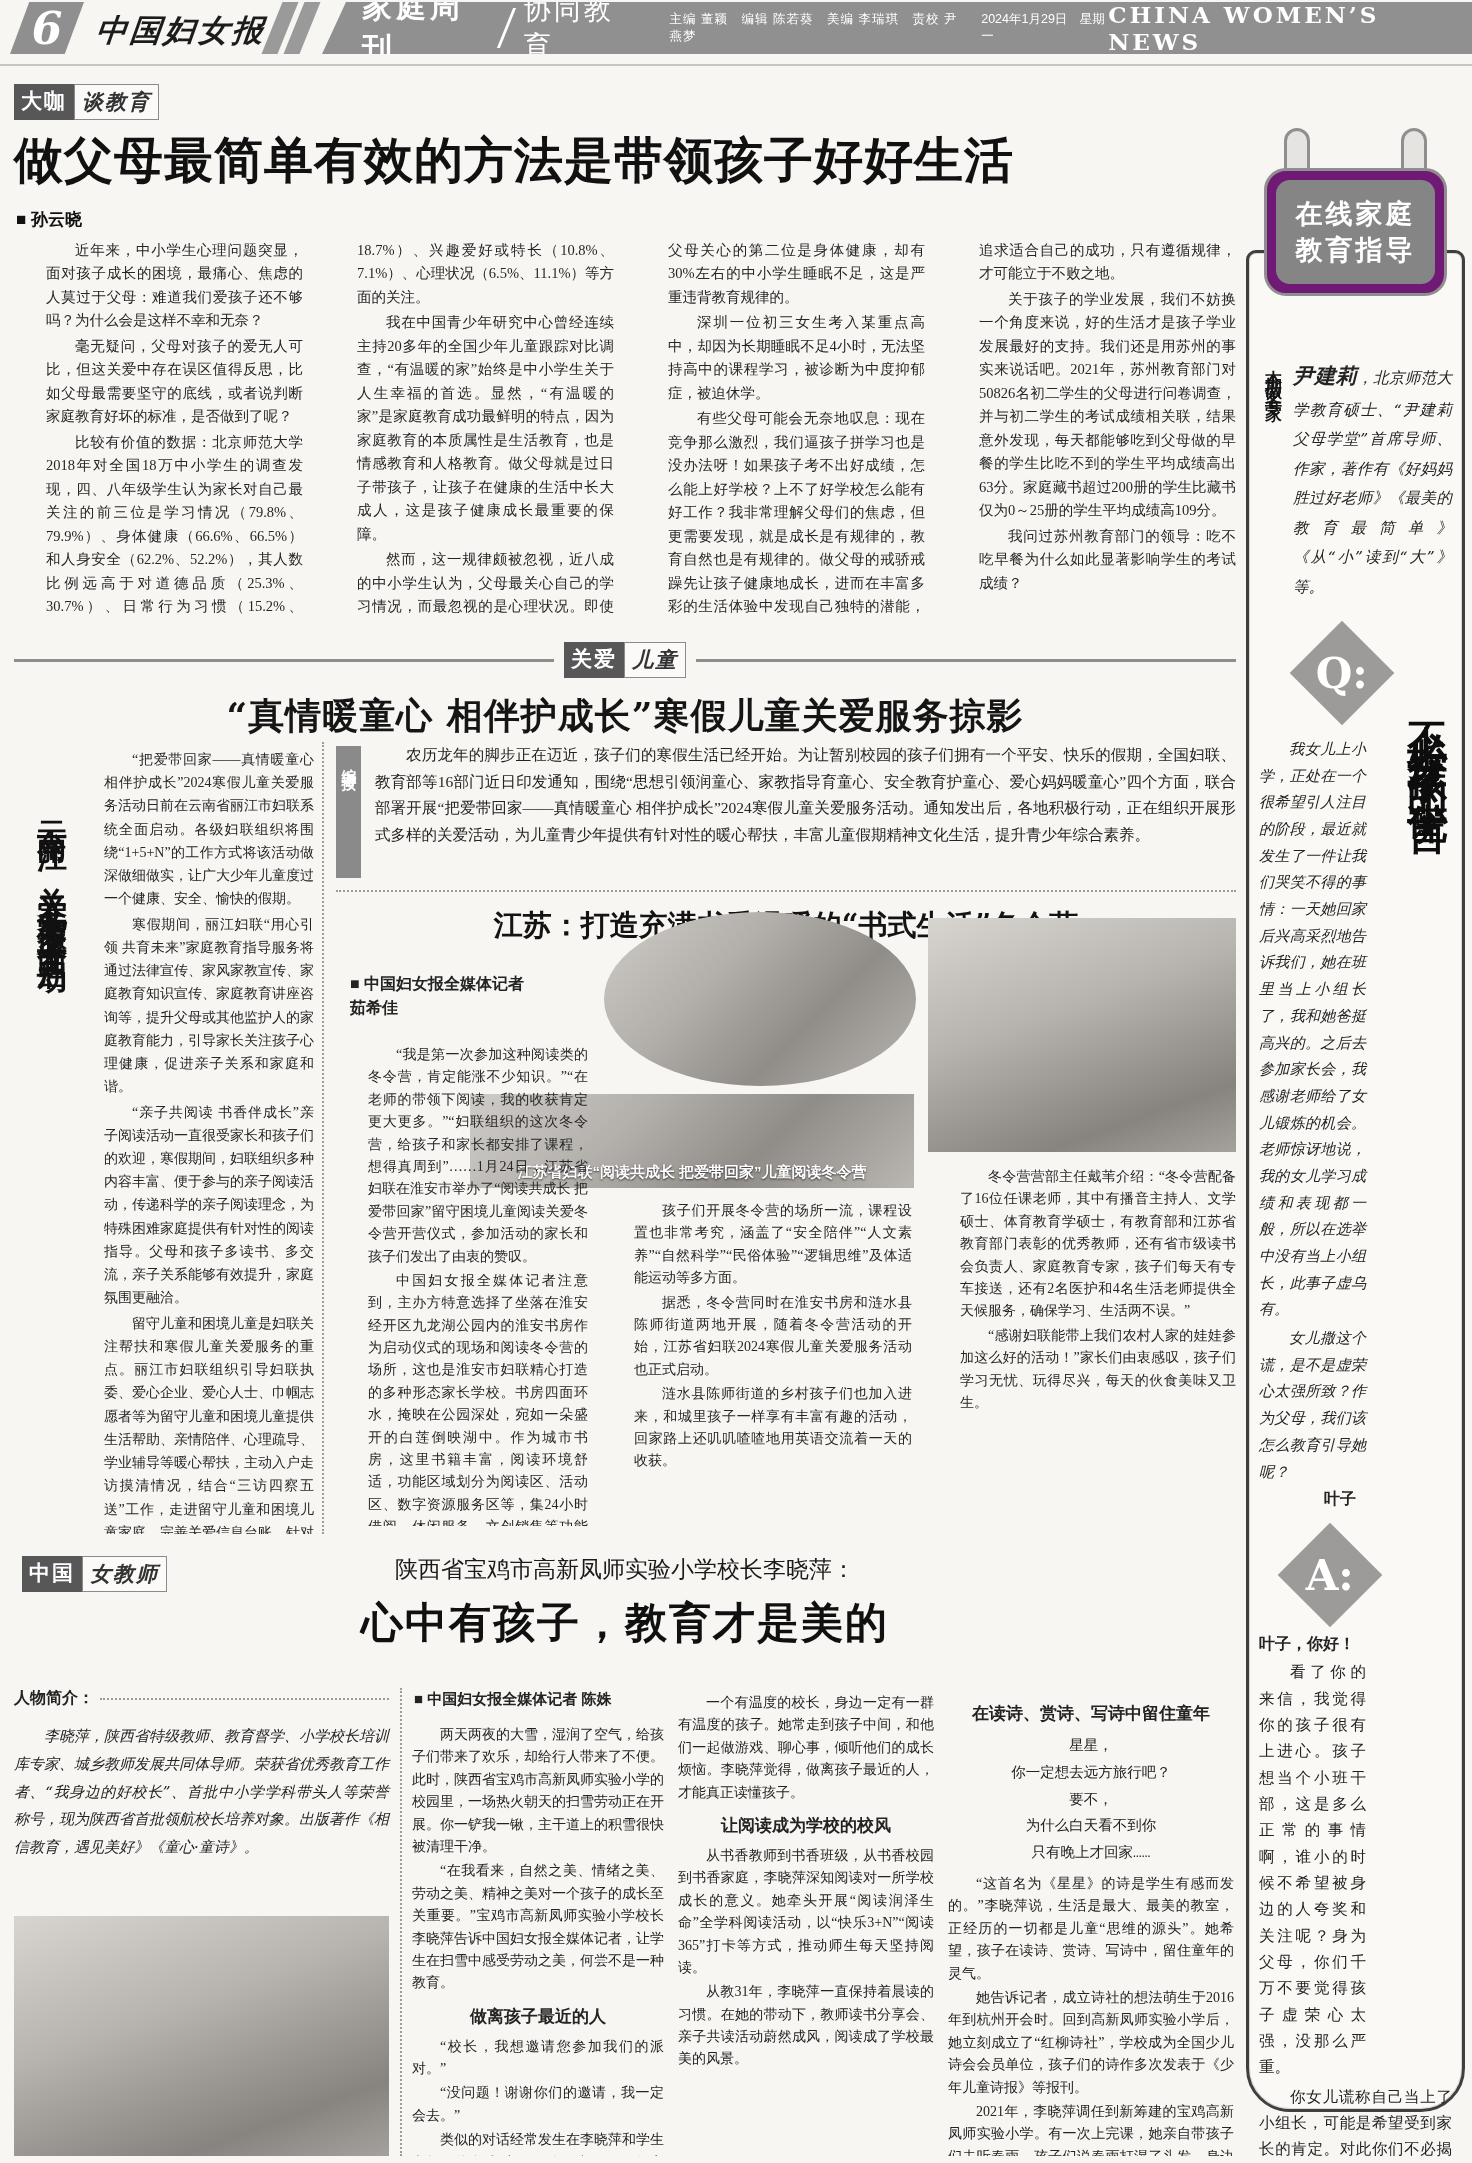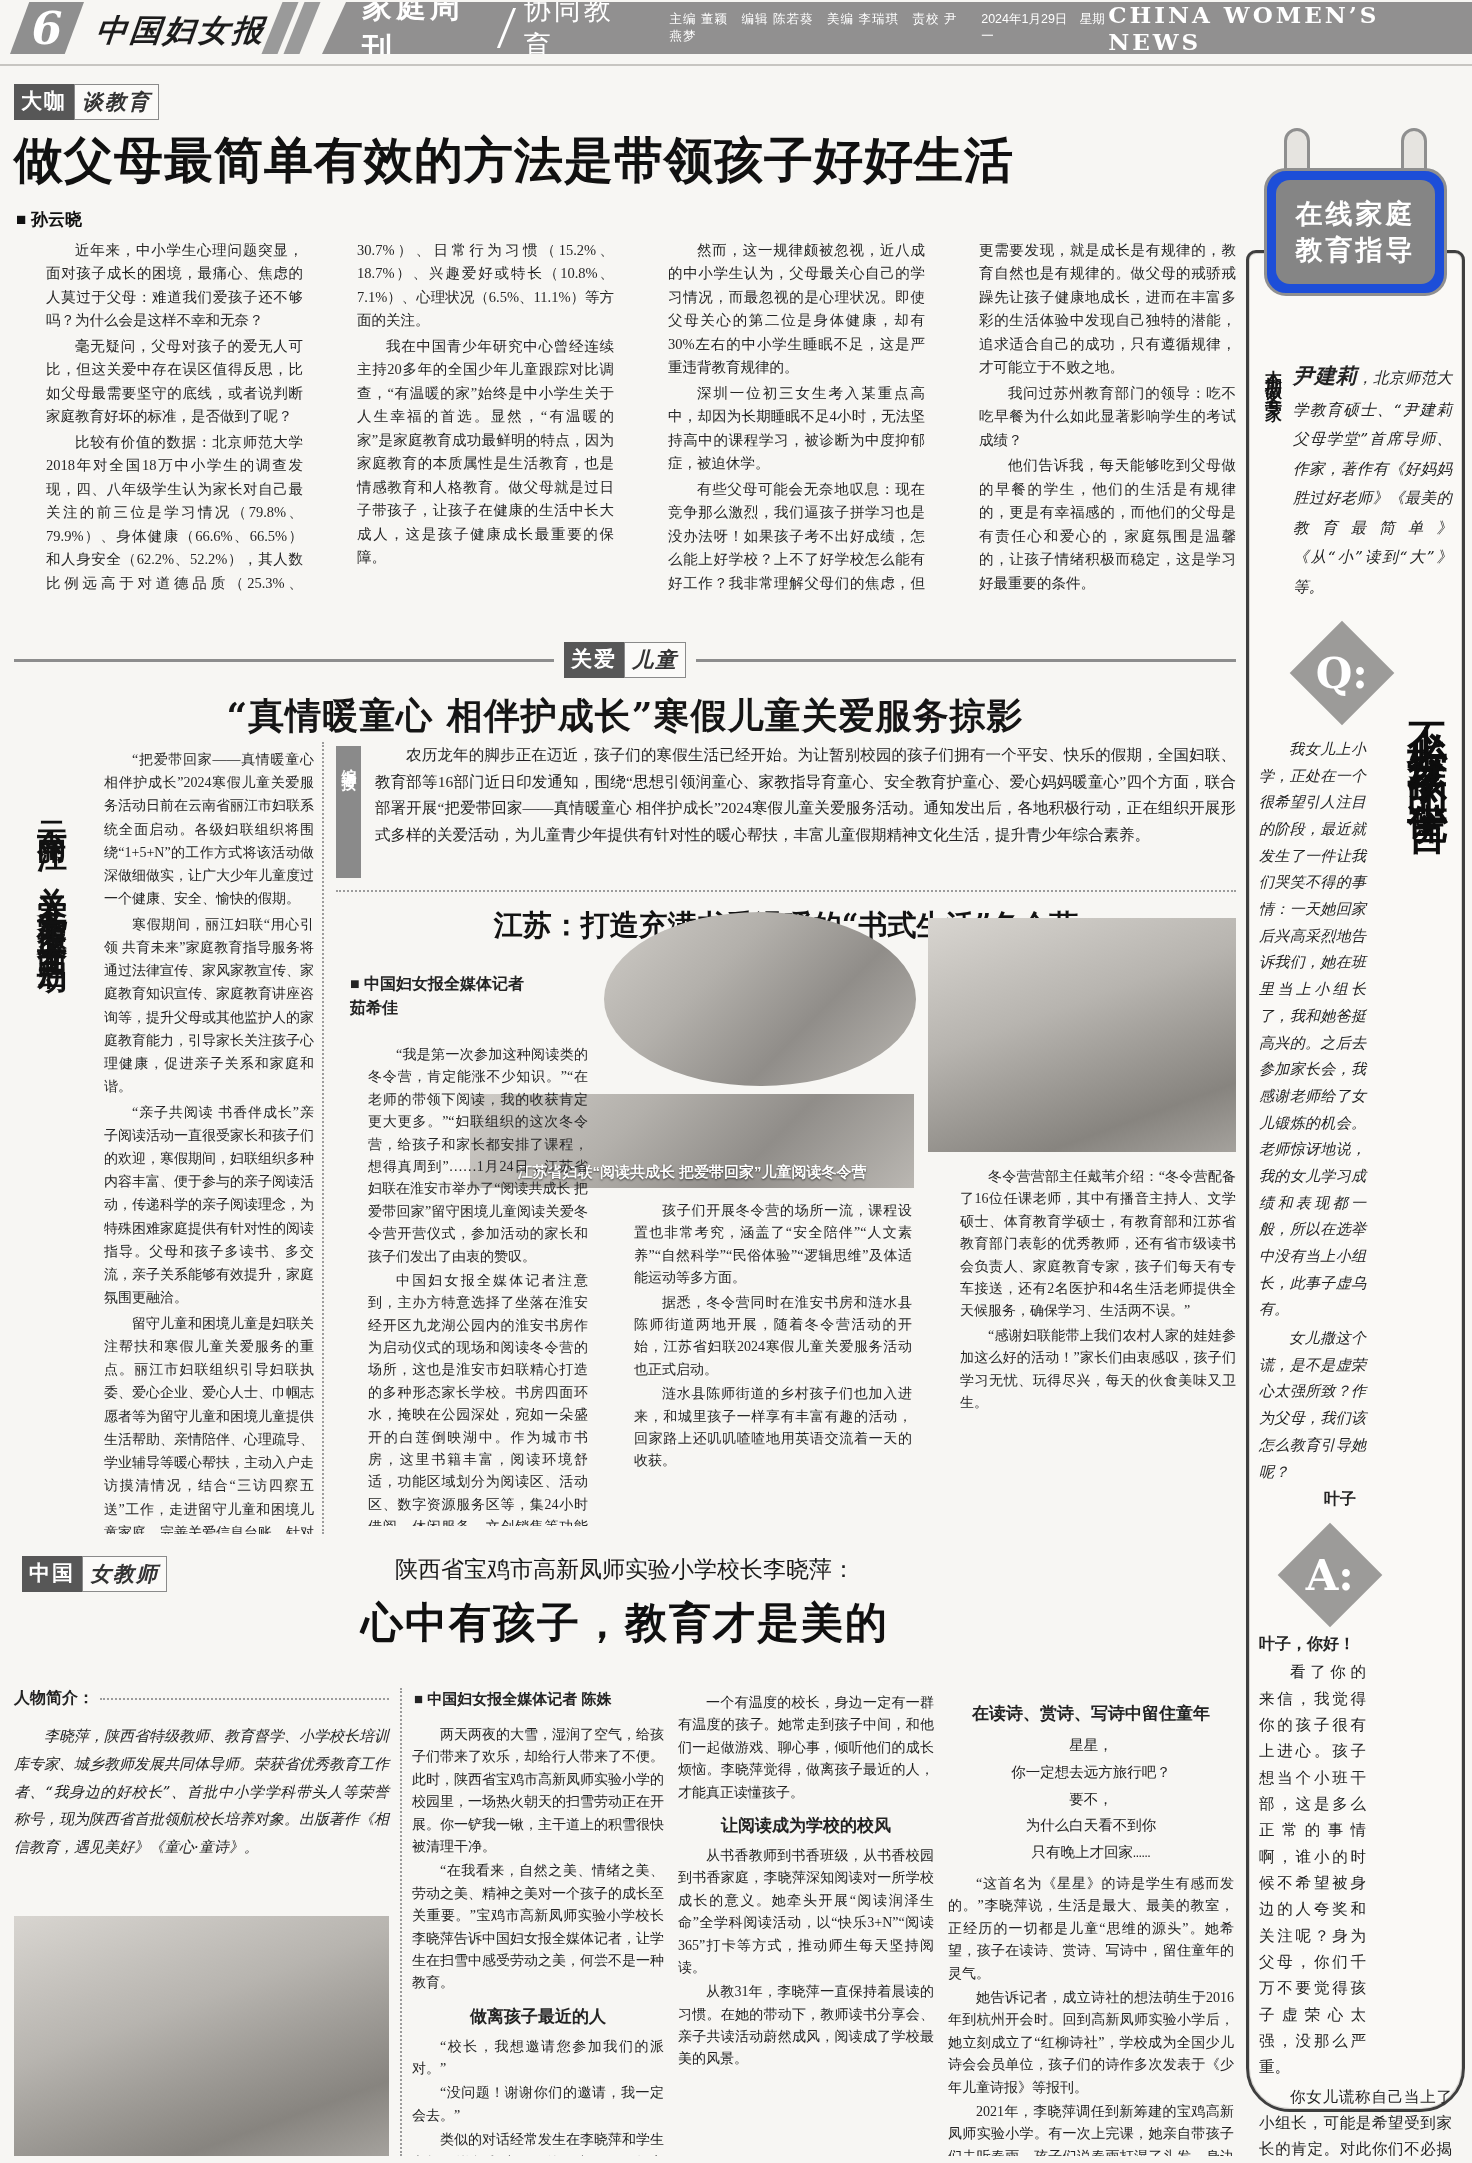--- a/index.html
+++ b/index.html
@@ -100,21 +100,21 @@
 
   
   .panel { left:1246px; top:128px; width:219px; height:1988px; }
   .panel-frame { position:absolute; left:0; top:122px; width:219px; height:1862px;
         border:3px solid #3f3f3f; border-radius:10px 10px 44px 44px; background:#faf9f6;
         box-shadow:inset 0 0 0 1px #d8d6d2; }
   .badge { position:absolute; left:18px; top:0; width:183px; height:206px; }
   .pin { position:absolute; top:0; width:26px; height:78px; border:3px solid #8f8f8f;
         background:#e6e4e0; border-radius:13px; }
   .badge-body { position:absolute; top:40px; left:0; width:183px; height:128px;
-        background:#1d4ed8; border:3px solid #8f8f8f; border-radius:22px; padding:9px; }
+        background:#701a75; border:3px solid #8f8f8f; border-radius:22px; padding:9px; }
   .badge-inner { width:100%; height:100%; background:#858585; border-radius:14px;
         display:flex; flex-direction:column; align-items:center; justify-content:center;
         color:#fff; font:700 27px "Liberation Sans", sans-serif; letter-spacing:3px; line-height:1.35; }
   .panel-content { position:absolute; left:13px; top:228px; width:193px; height:1744px; }
   .expert { display:flex; }
   .expert .vlabel { writing-mode:vertical-rl; text-orientation:upright;
         font:700 17px "Liberation Sans", sans-serif; letter-spacing:7px; color:#141414; width:26px; }
   .expert .etext { flex:1; font:italic 400 15.5px "DejaVu Serif", serif;
         line-height:1.9; text-align:justify; padding-left:8px; }
   .expert .etext .ename { font-size:21px; font-weight:700; }
@@ -162,20 +162,21 @@
   <h1 class="top-headline">做父母最简单有效的方法是带领孩子好好生活</h1>
   <div class="byline">■ 孙云晓</div>
   <div class="top-cols bodytext">
     <p>近年来，中小学生心理问题突显，面对孩子成长的困境，最痛心、焦虑的人莫过于父母：难道我们爱孩子还不够吗？为什么会是这样不幸和无奈？</p>
     <p>毫无疑问，父母对孩子的爱无人可比，但这关爱中存在误区值得反思，比如父母最需要坚守的底线，或者说判断家庭教育好坏的标准，是否做到了呢？</p>
     <p>比较有价值的数据：北京师范大学2018年对全国18万中小学生的调查发现，四、八年级学生认为家长对自己最关注的前三位是学习情况（79.8%、79.9%）、身体健康（66.6%、66.5%）和人身安全（62.2%、52.2%），其人数比例远高于对道德品质（25.3%、30.7%）、日常行为习惯（15.2%、18.7%）、兴趣爱好或特长（10.8%、7.1%）、心理状况（6.5%、11.1%）等方面的关注。</p>
     <p>我在中国青少年研究中心曾经连续主持20多年的全国少年儿童跟踪对比调查，“有温暖的家”始终是中小学生关于人生幸福的首选。显然，“有温暖的家”是家庭教育成功最鲜明的特点，因为家庭教育的本质属性是生活教育，也是情感教育和人格教育。做父母就是过日子带孩子，让孩子在健康的生活中长大成人，这是孩子健康成长最重要的保障。</p>
     <p>然而，这一规律颇被忽视，近八成的中小学生认为，父母最关心自己的学习情况，而最忽视的是心理状况。即使父母关心的第二位是身体健康，却有30%左右的中小学生睡眠不足，这是严重违背教育规律的。</p>
     <p>深圳一位初三女生考入某重点高中，却因为长期睡眠不足4小时，无法坚持高中的课程学习，被诊断为中度抑郁症，被迫休学。</p>
     <p>有些父母可能会无奈地叹息：现在竞争那么激烈，我们逼孩子拼学习也是没办法呀！如果孩子考不出好成绩，怎么能上好学校？上不了好学校怎么能有好工作？我非常理解父母们的焦虑，但更需要发现，就是成长是有规律的，教育自然也是有规律的。做父母的戒骄戒躁先让孩子健康地成长，进而在丰富多彩的生活体验中发现自己独特的潜能，追求适合自己的成功，只有遵循规律，才可能立于不败之地。</p>
+    <p>关于孩子的学业发展，我们不妨换一个角度来说，好的生活才是孩子学业发展最好的支持。我们还是用苏州的事实来说话吧。2021年，苏州教育部门对50826名初二学生的父母进行问卷调查，并与初二学生的考试成绩相关联，结果意外发现，每天都能够吃到父母做的早餐的学生比吃不到的学生平均成绩高出63分。家庭藏书超过200册的学生比藏书仅为0～25册的学生平均成绩高109分。</p>
     <p>我问过苏州教育部门的领导：吃不吃早餐为什么如此显著影响学生的考试成绩？</p>
     <p>他们告诉我，每天能够吃到父母做的早餐的学生，他们的生活是有规律的，更是有幸福感的，而他们的父母是有责任心和爱心的，家庭氛围是温馨的，让孩子情绪积极而稳定，这是学习好最重要的条件。</p>
 
   </div>
 </div>
 
 <div class="abs care">
   <div class="divider">
     <span class="ln"></span>
     <span class="tag" style="margin:0 10px">

